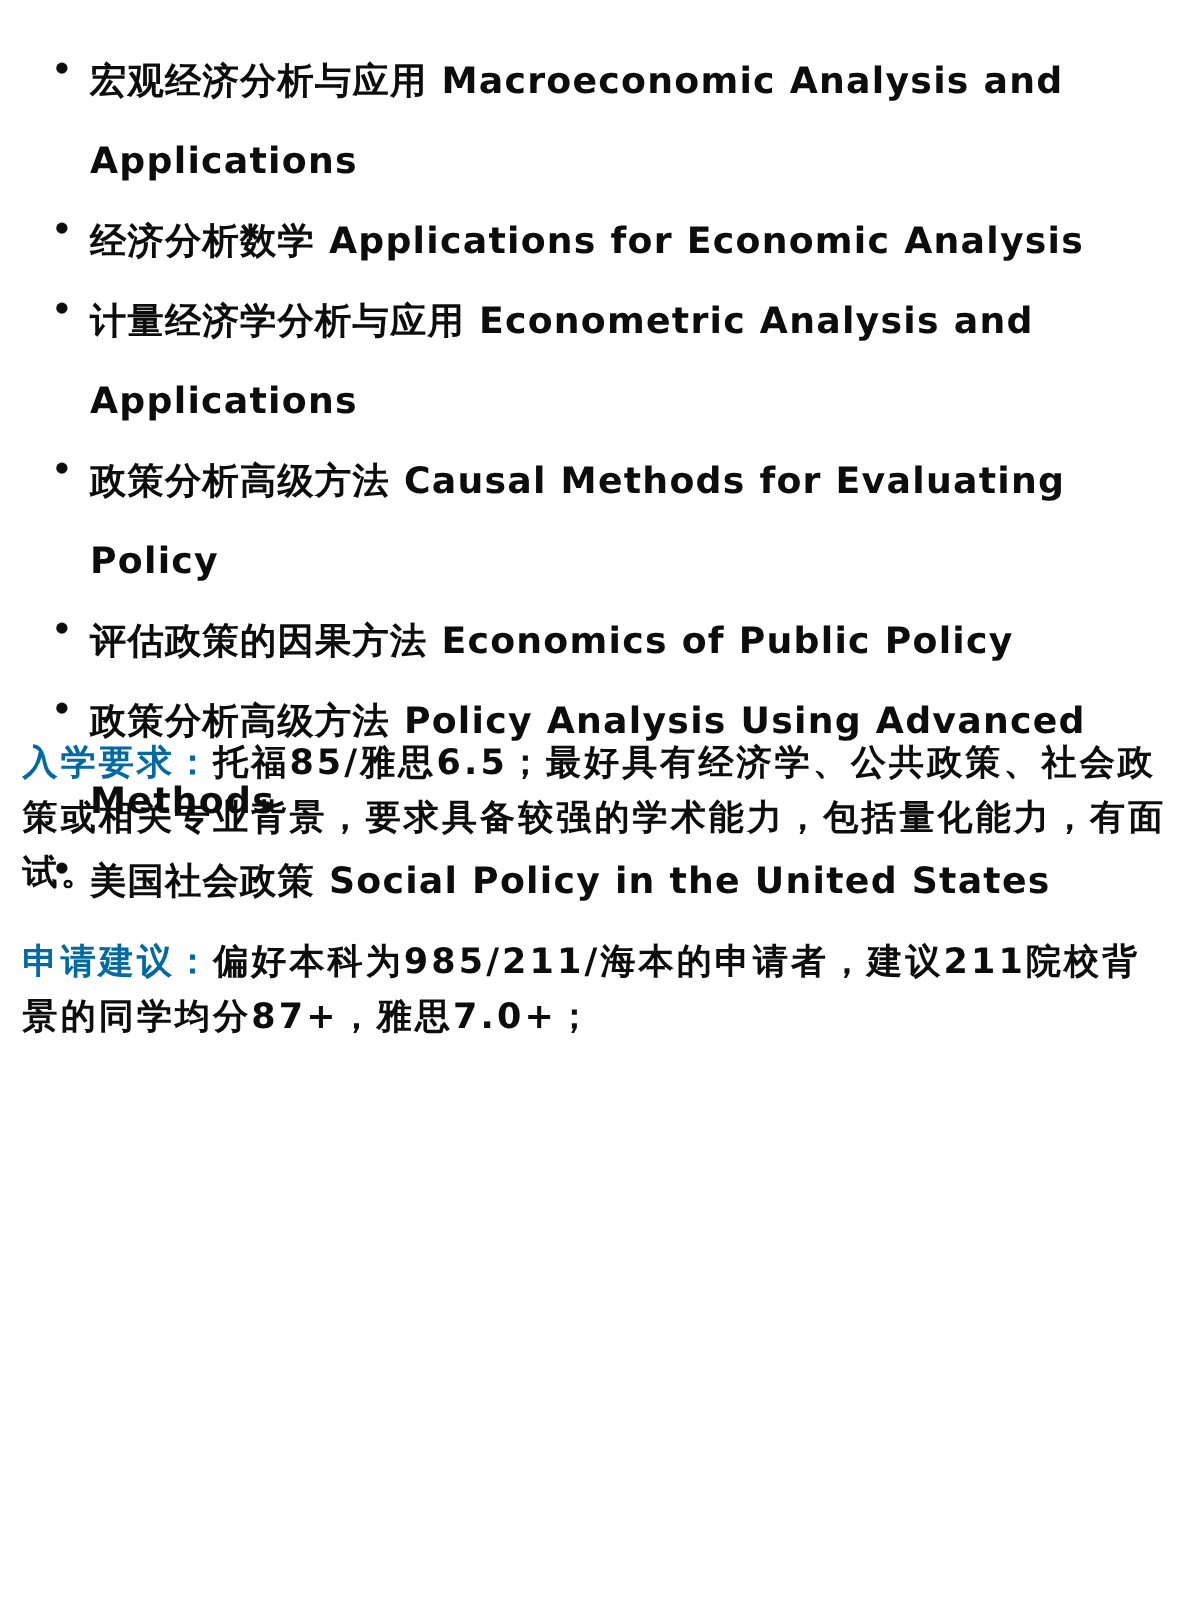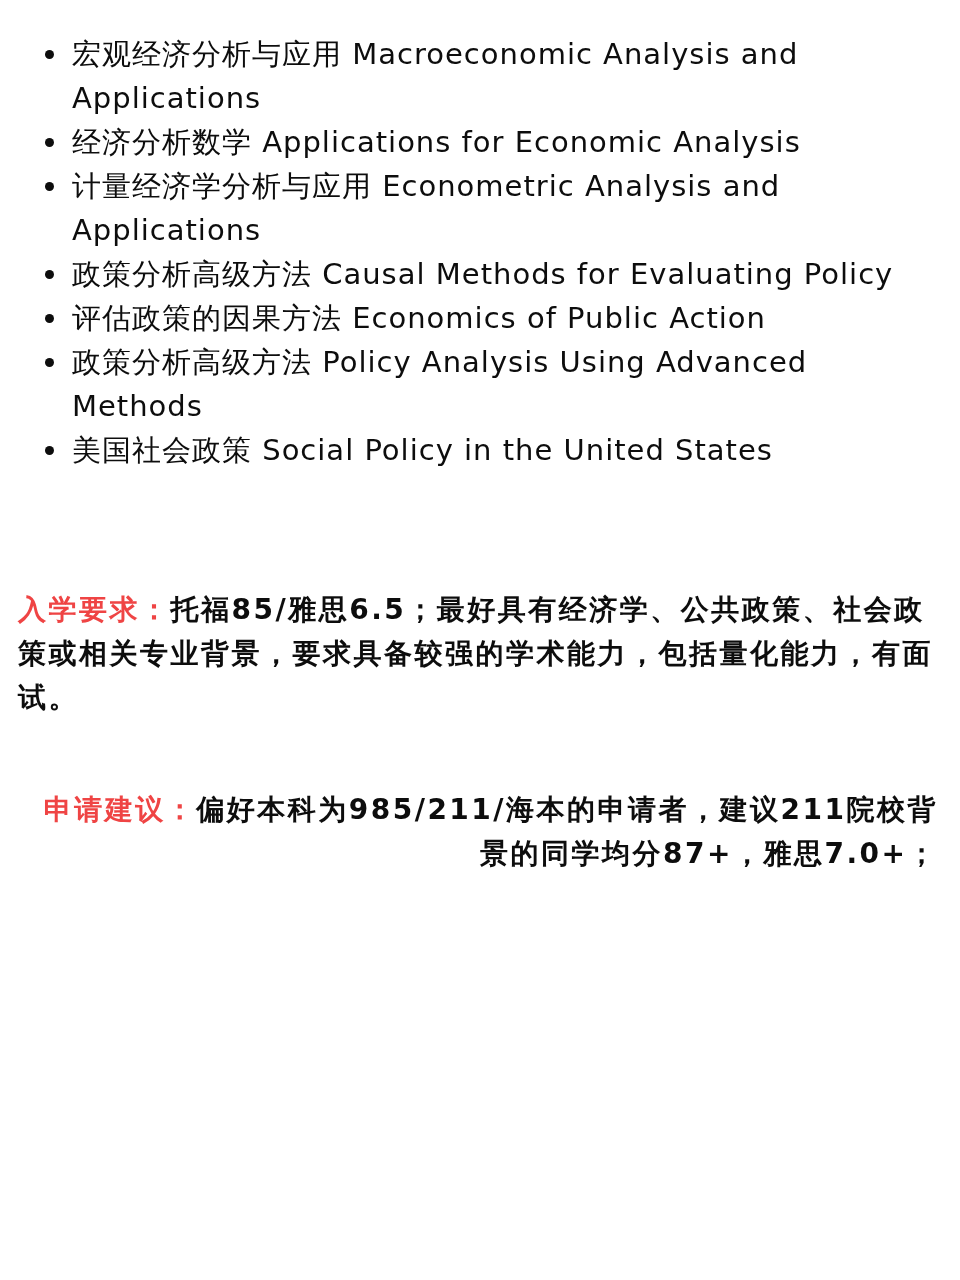--- a/index.html
+++ b/index.html
@@ -21,22 +21,22 @@
       top: 32px;
       width: 860px;
       margin: 0;
       padding: 0;
       list-style: none;
     }
     .course-item {
       position: relative;
       padding-left: 32px;
       font-size: 29px;
-      font-weight: normal;
-      line-height: 44px;
+      font-weight: bold;
+      line-height: 64px;
       letter-spacing: 1px;
     }
     .bullet {
       position: absolute;
       left: 5px;
       top: 18px;
       width: 9px;
       height: 9px;
       border-radius: 50%;
       background: #0d0d0d;
@@ -45,24 +45,24 @@
       position: absolute;
       left: 18px;
       width: 920px;
       font-size: 28px;
       font-weight: bold;
       line-height: 44px;
       letter-spacing: 2.5px;
       margin: 0;
     }
     .para .label {
-      color: #ef4444;
+      color: #0369a1;
     }
     #admission { top: 588px; }
-    #advice { top: 788px; text-align: right; }
+    #advice { top: 747px; }
   </style>
 </head>
 <body>
 
 <ul class="course-list">
   <li class="course-item">
     <span class="bullet"></span>
     <span>宏观经济分析与应用</span>
     <span>Macroeconomic Analysis and Applications</span>
   </li>
@@ -77,21 +77,21 @@
     <span>Econometric Analysis and Applications</span>
   </li>
   <li class="course-item">
     <span class="bullet"></span>
     <span>政策分析高级方法</span>
     <span>Causal Methods for Evaluating Policy</span>
   </li>
   <li class="course-item">
     <span class="bullet"></span>
     <span>评估政策的因果方法</span>
-    <span>Economics of Public Action</span>
+    <span>Economics of Public Policy</span>
   </li>
   <li class="course-item">
     <span class="bullet"></span>
     <span>政策分析高级方法</span>
     <span>Policy Analysis Using Advanced Methods</span>
   </li>
   <li class="course-item">
     <span class="bullet"></span>
     <span>美国社会政策</span>
     <span>Social Policy in the United States</span>

